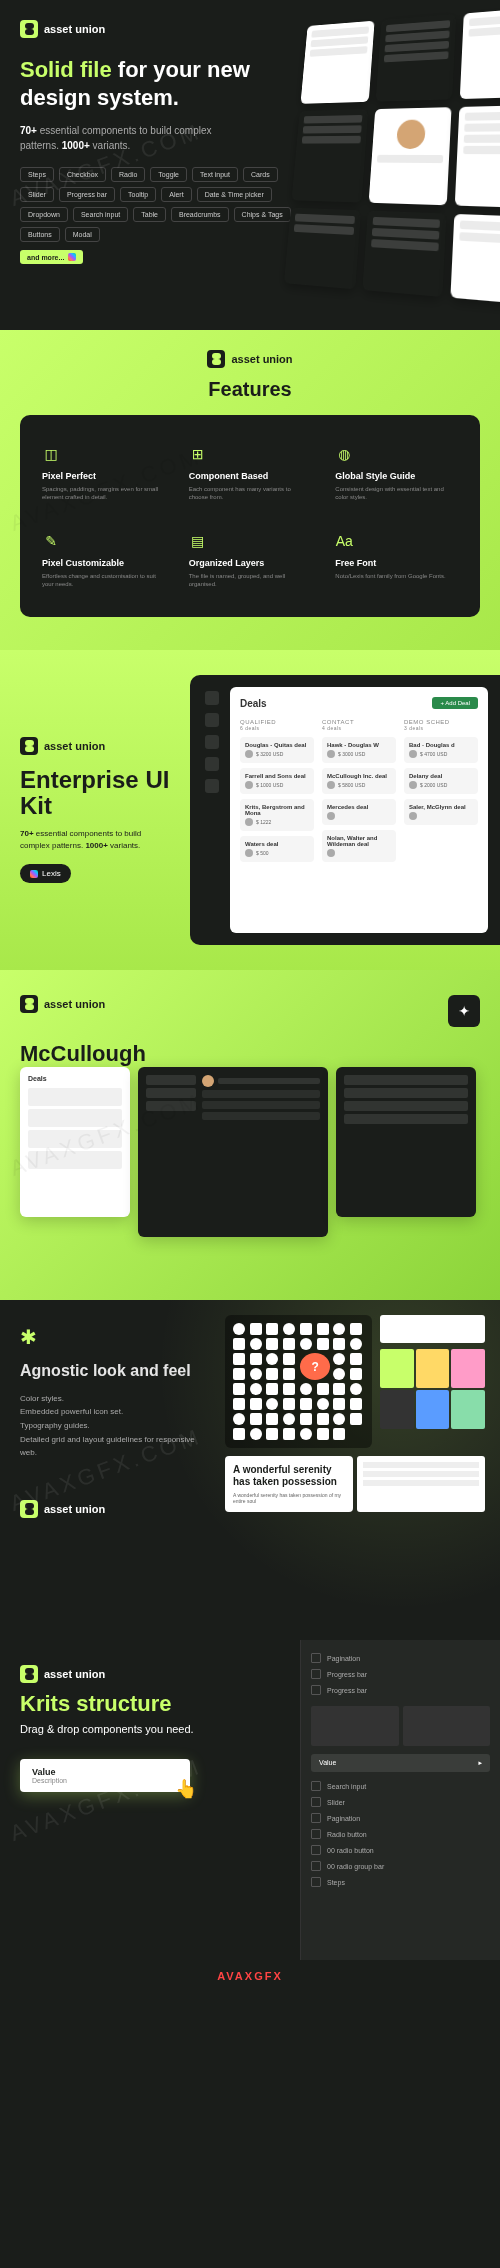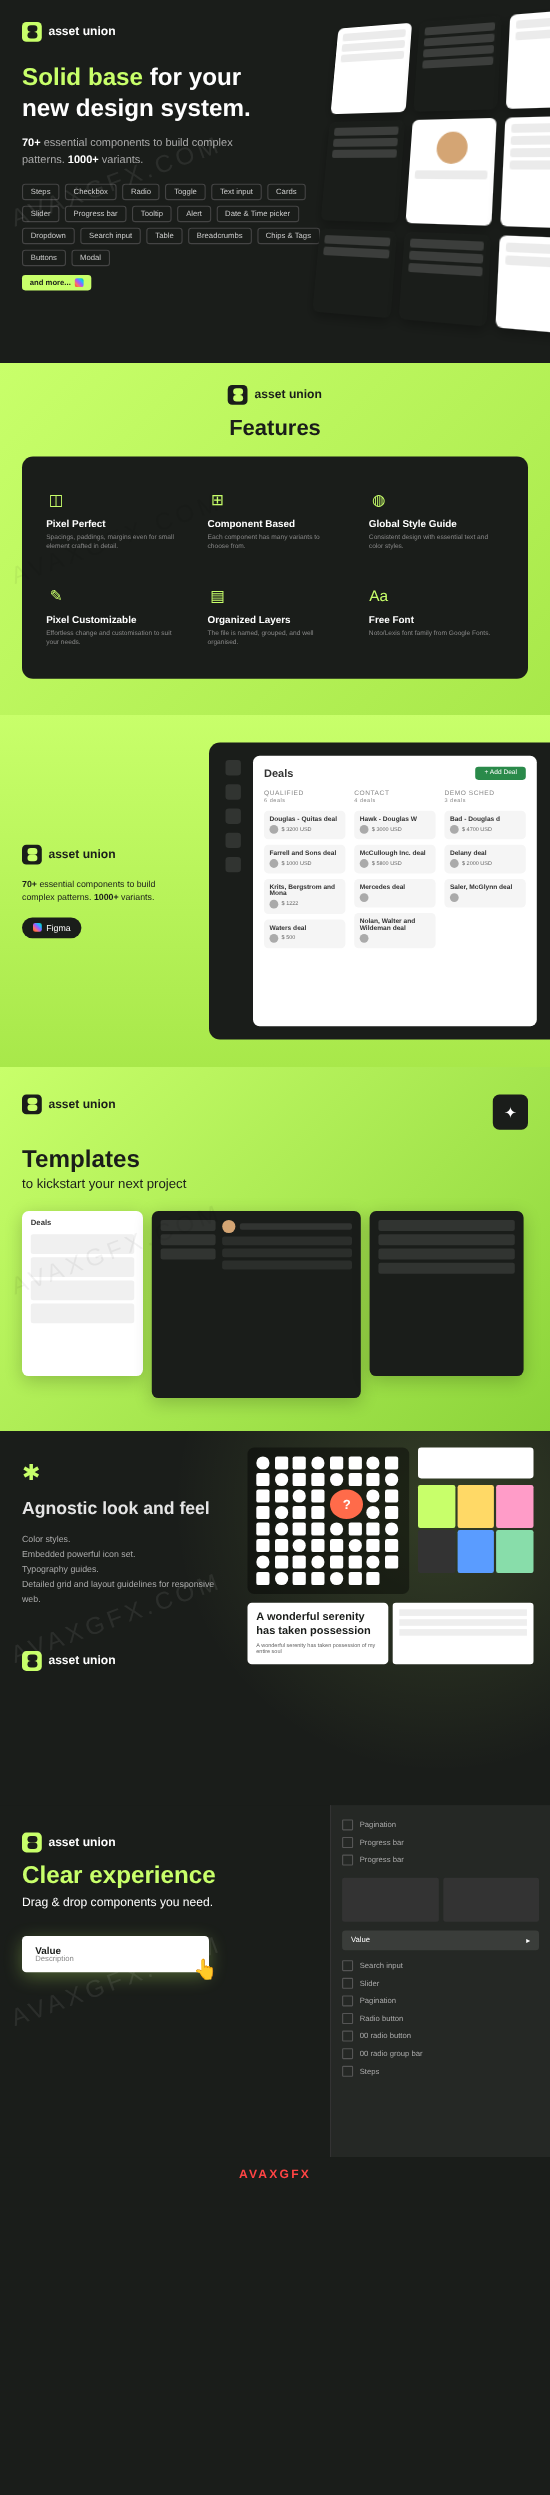--- a/index.html
+++ b/index.html
@@ -122,21 +122,21 @@
 </head>
 <body>
 
 <div class="section hero">
   <div class="watermark">AVAXGFX.COM</div>
   <div class="logo">
     <div class="logo-mark"></div>
     <span>asset union</span>
   </div>
   <h1 class="hero-title">
-    <span class="accent">Solid base</span><span> for your new design system.</span>
+    <span class="accent">Solid file</span><span> for your new design system.</span>
   </h1>
   <p class="hero-sub">
     <b>70+</b><span> essential components to build complex patterns. </span><b>1000+</b><span> variants.</span>
   </p>
   <div class="tag-grid" id="tag-grid">
       <span class="tag">Steps</span>
       <span class="tag">Checkbox</span>
       <span class="tag">Radio</span>
       <span class="tag">Toggle</span>
       <span class="tag">Text input</span>
@@ -265,26 +265,27 @@
       </div>
     </div>
 </div>
 
 <div class="section enterprise">
   <div class="enterprise-left">
     <div class="logo logo-dark">
       <div class="logo-mark"></div>
       <span>asset union</span>
     </div>
+    <h2 class="enterprise-title">Enterprise UI Kit</h2>
     <p class="enterprise-sub">
       <b>70+</b><span> essential components to build complex patterns. </span><b>1000+</b><span> variants.</span>
     </p>
     <div class="figma-btn">
       <span class="figma-icon"></span>
-      <span>Figma</span>
+      <span>Lexis</span>
     </div>
   </div>
   <div class="enterprise-right">
     <div class="ent-sidebar">
       <div class="ent-side-icon"></div>
         <div class="ent-side-icon"></div>
         <div class="ent-side-icon"></div>
         <div class="ent-side-icon"></div>
         <div class="ent-side-icon"></div>
     </div>
@@ -387,22 +388,21 @@
 
 <div class="section templates">
   <div class="watermark" style="color:rgba(0,0,0,0.05)">AVAXGFX.COM</div>
   <div class="templates-head">
     <div class="logo logo-dark">
       <div class="logo-mark"></div>
       <span>asset union</span>
     </div>
     <div class="templates-icon">✦</div>
   </div>
-  <h2 class="templates-title">Templates</h2>
-  <div class="templates-sub">to kickstart your next project</div>
+  <h2 class="templates-title">McCullough</h2>
   <div class="templates-previews">
     <div class="tpl-prev light tpl-1">
       <div style="font-size:7px;font-weight:700;margin-bottom:6px">Deals</div>
       <div style="display:flex;flex-direction:column;gap:3px">
         <div style="height:18px;background:#f0f0f0;border-radius:2px"></div>
         <div style="height:18px;background:#f0f0f0;border-radius:2px"></div>
         <div style="height:18px;background:#f0f0f0;border-radius:2px"></div>
         <div style="height:18px;background:#f0f0f0;border-radius:2px"></div>
       </div>
     </div>
@@ -541,21 +541,21 @@
   </div>
 </div>
 
 <div class="section structure">
   <div class="watermark">AVAXGFX.COM</div>
   <div class="structure-left">
     <div class="logo">
       <div class="logo-mark"></div>
       <span>asset union</span>
     </div>
-    <h2 class="structure-title">Clear experience</h2>
+    <h2 class="structure-title">Krits structure</h2>
     <div class="structure-sub">Drag &amp; drop components you need.</div>
     <div class="structure-drag">
       <div class="structure-drag-label">Value</div>
       <div class="structure-drag-desc">Description</div>
       <div class="cursor">👆</div>
     </div>
   </div>
   <div class="structure-panel" id="structure-panel">
       <div class="panel-item">
         <div class="panel-icon"></div>

